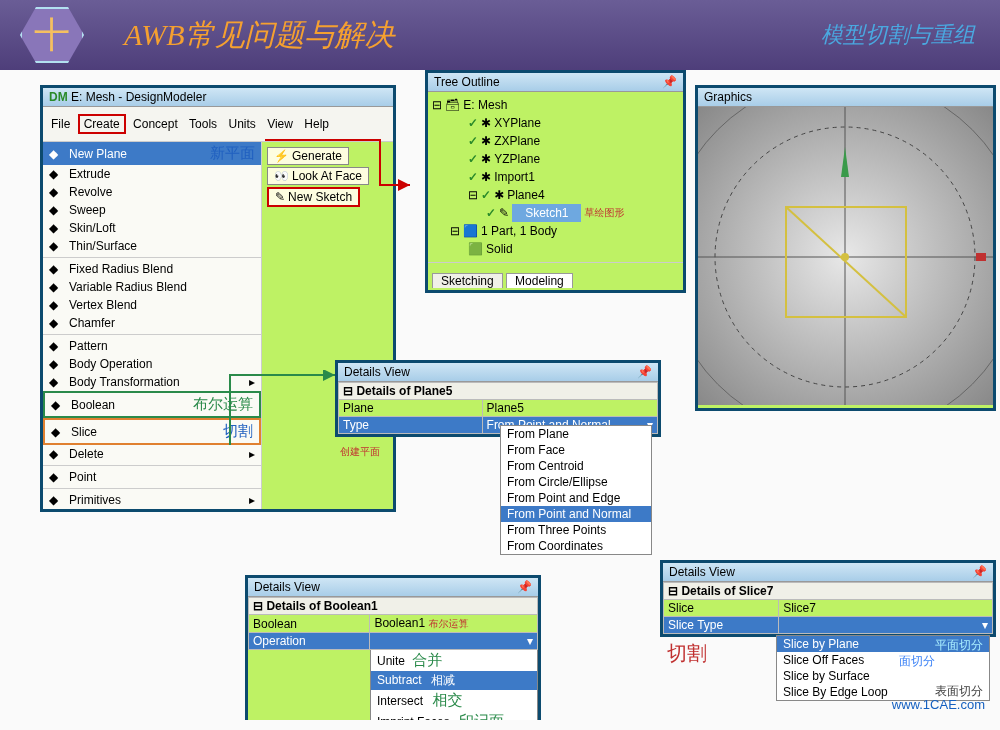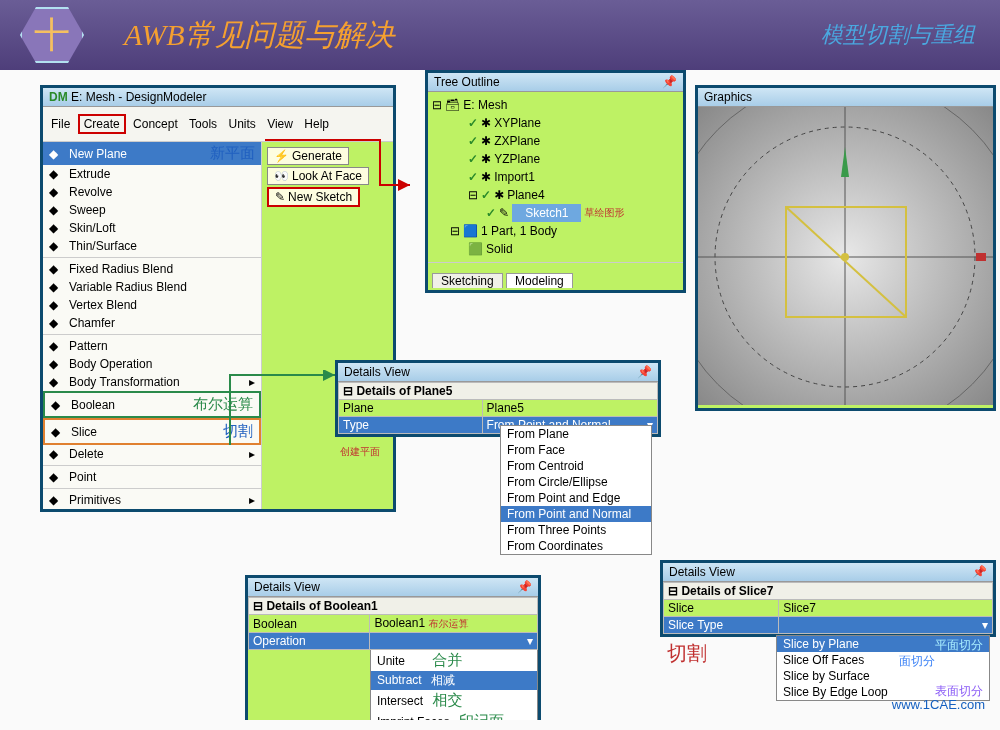--- a/index.html
+++ b/index.html
@@ -298,21 +298,21 @@
           </tr>
       <tr class="srow">
             <td>Operation</td>
             <td>
               <span style="float:right">▾</span>
             </td>
           </tr>
     </tbody>
       </table>
     <div class="dd" style="margin-left:122px;border-top:none" id="bool-dd">
-        <div class="opt"><span>Unite</span> <span class="ann2" style="color:#2a8a4a;margin-left:24px">合并</span></div>
+        <div class="opt"><span>Unite</span> <span class="ann2" style="color:#2a8a4a;margin-left:4px">合并</span></div>
         <div class="opt sel"><span>Subtract</span> <span class="" style="color:#fff;margin-left:6px">相减</span></div>
         <div class="opt"><span>Intersect</span> <span class="ann2" style="color:#2a8a4a;margin-left:6px">相交</span></div>
         <div class="opt"><span>Imprint Faces</span> <span class="ann2" style="color:#2a8a4a;margin-left:6px">印记面</span></div>
       </div>
   </div>
 
   <div class="panel dv" style="left:660px;top:490px;width:330px">
     <div class="ptitle">
         <span>Details View</span>
         <span>📌</span>
@@ -332,21 +332,21 @@
               <span style="float:right">▾</span>
             </td>
           </tr>
     </tbody>
       </table>
   </div>
   <div class="ann" style="position:absolute;left:667px;top:570px;font-size:20px">切割</div>
   <div class="dd" style="position:absolute;left:776px;top:565px;width:212px" id="slice-dd">
       <div class="opt sel"><span>Slice by Plane</span> <span style="color:#aef;float:right">平面切分</span></div>
       <div class="opt"><span>Slice Off Faces</span> <span style="color:#3b82f6;float:right">面切分</span></div>
-      <div class="opt"><span>Slice by Surface</span> <span style="color:#8b5cf6;float:right">表面切分</span></div>
+      <div class="opt"><span>Slice by Surface</span> <span style="color:#404040;float:right">表面切分</span></div>
       <div class="opt"><span>Slice By Edge Loop</span> <span style="color:#e08030;float:right"></span></div>
     </div>
 
   <svg class="arrow" style="left:260px;top:65px" width="160" height="60">
     <defs>
         <marker id="ah" markerWidth="8" markerHeight="8" refX="6" refY="3" orient="auto">
           <path d="M0,0 L6,3 L0,6 Z" fill="#c00"></path>
         </marker>
       </defs>
     <path d="M5,5 L120,5 L120,50 L150,50" stroke="#c00" stroke-width="2" fill="none" marker-end="url(#ah)"></path>

